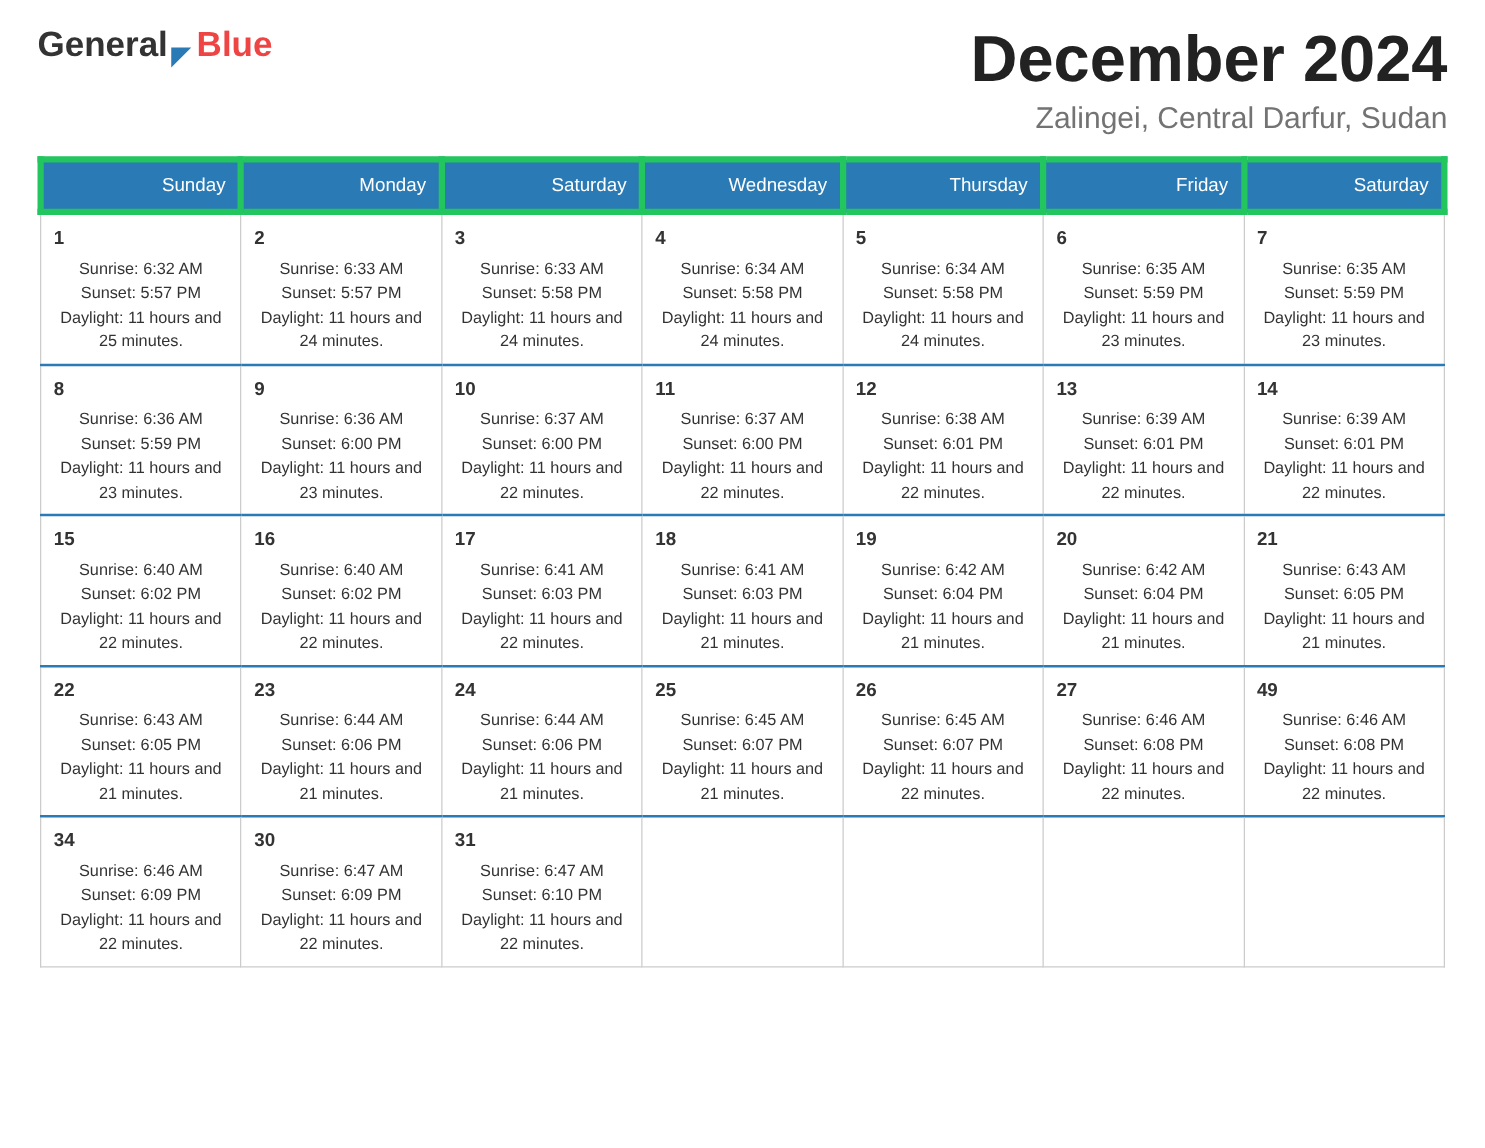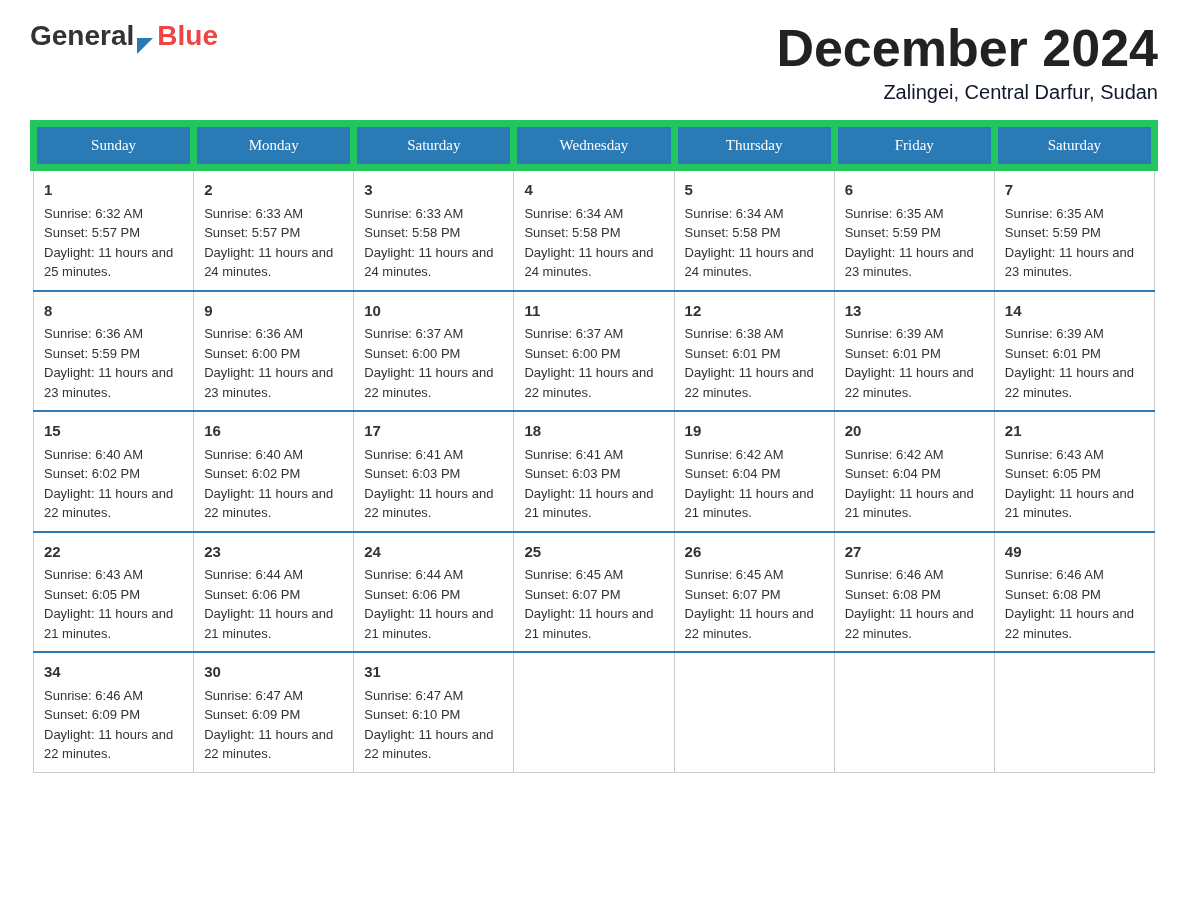--- a/index.html
+++ b/index.html
@@ -39,58 +39,58 @@
       text-align: right;
     }
     .month-title {
       font-size: 52px;
       font-weight: bold;
       color: #222;
       line-height: 1.1;
       margin-left: 21px;
     }
     .location-subtitle {
-      font-size: 20px;
-      color: #0f172a;
+      font-size: 24px;
+      color: #737373;
       margin-top: 4px;
     }
     table {
       width: 100%;
       border-collapse: collapse;
       font-size: 13.5px;
     }
     thead th {
       background-color: #2a7ab5;
       color: #fff;
       padding: 10px 10px;
-      text-align: center;
+      text-align: right;
       font-size: 15px;
       font-weight: normal;
-      border: 7px solid #22c55e;
-      font-family: Liberation Serif, serif;
+      border: 5px solid #22c55e;
     }
     tbody td {
       vertical-align: top;
       padding: 8px 10px;
       border: 1px solid #ccc;
       border-top: 2px solid #2a7ab5;
       width: 14.28%;
       min-height: 100px;
       color: #333;
       line-height: 1.5;
     }
     .day-number {
       font-size: 15px;
       font-weight: bold;
       display: block;
       margin-bottom: 2px;
     }
     .day-info {
       font-size: 13px;
       color: #333;
+      text-align: center;
     }
     tbody tr td:first-child {
       border-left: 1px solid #ccc;
     }
     tbody tr:first-child td {
       border-top: 2px solid #2a7ab5;
     }
   </style>
 </head>
 <body>

